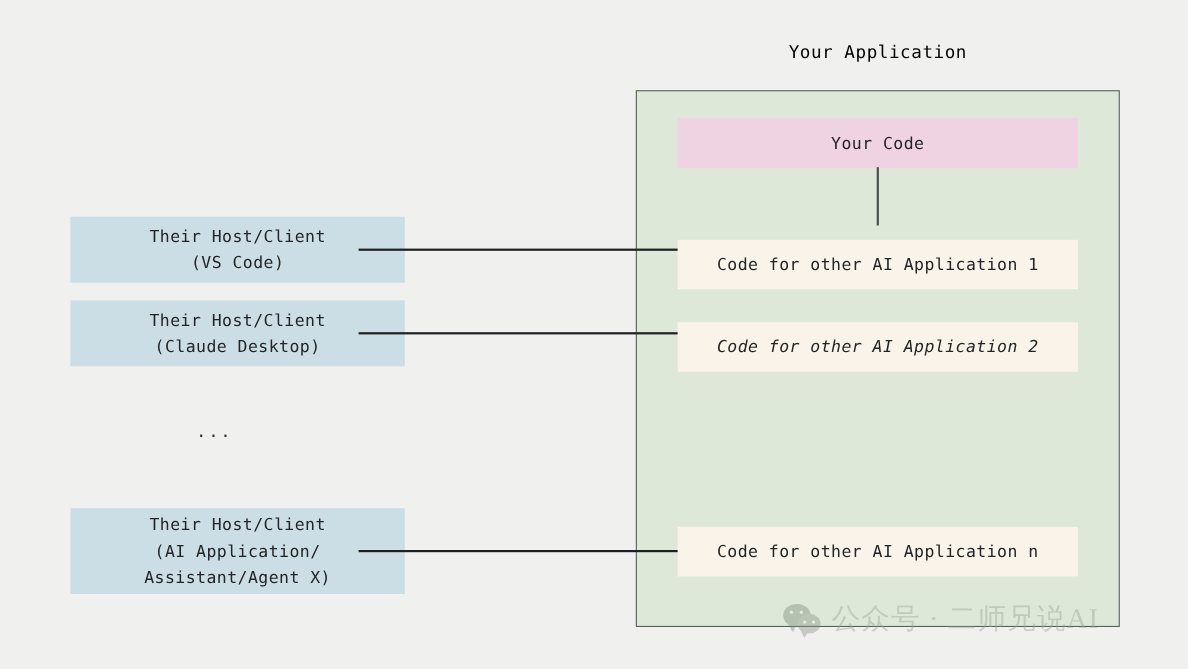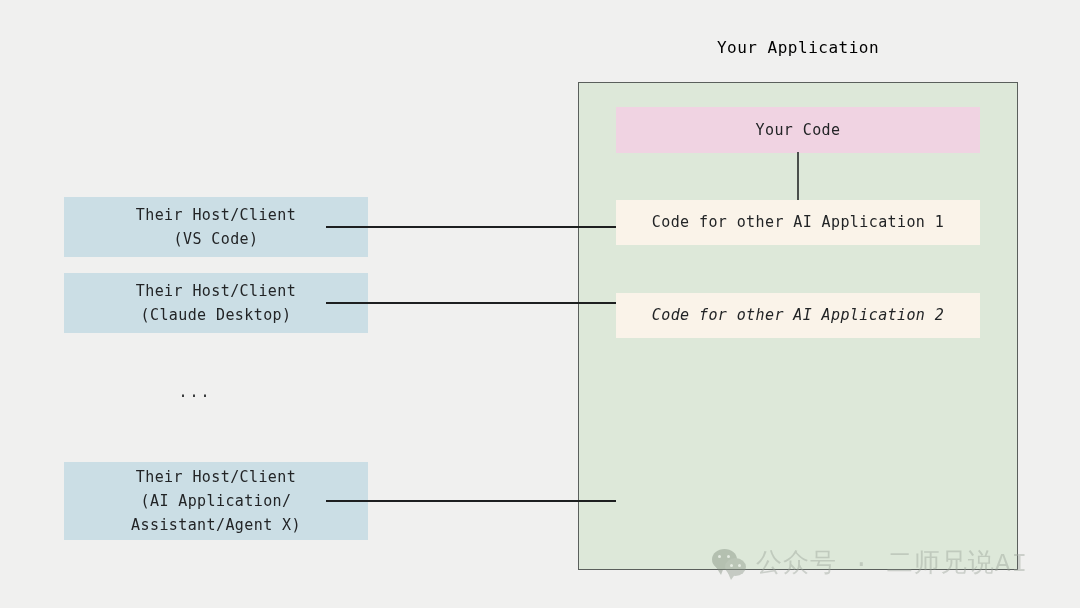--- a/index.html
+++ b/index.html
@@ -66,21 +66,21 @@
     height: 46px;
     background: #f0d3e2;
   }
 
   .node-beige {
     left: 616px;
     width: 364px;
     height: 45px;
     background: #faf3e9;
   }
-  .beige-1 { top: 200px; }
+  .beige-1 { top: 218px; }
   .beige-2 { top: 293px; font-style: italic; }
   .beige-n { top: 479px; }
 
   .node-client {
     left: 64px;
     width: 304px;
     background: #cbdee5;
   }
   .client-1 { top: 197px;  height: 60px; }
   .client-2 { top: 273px;  height: 60px; }
@@ -171,21 +171,21 @@
     width: 3.4px; height: 3.4px;
     border-radius: 50%;
     background: #f0f0ef;
   }
   .d1 { left: 6px;  top: 7px; }
   .d2 { left: 15px; top: 7px; }
   .d3 { left: 18px; top: 16px; }
   .d4 { left: 26px; top: 16px; }
 
   .wm-text {
-    font-family: Liberation Mono, monospace;
+    font-family: Liberation Serif, serif;
     font-size: 26px;
     color: #9aa398;
     letter-spacing: 1px;
     white-space: nowrap;
   }
 </style>
 </head>
 <body>
 
 <div id="stage">
@@ -195,20 +195,21 @@
   <div class="app-container"></div>
 
   <div class="node node-code">Your Code</div>
 
   <div class="vline"></div>
 
   <div class="node node-beige beige-1">Code for other AI Application 1</div>
 
   <div class="node node-beige beige-2">Code for other AI Application 2</div>
 
+  <div class="node node-beige beige-n">Code for other AI Application n</div>
 
   <div class="node node-client client-1">Their Host/Client
 (VS Code)</div>
 
   <div class="node node-client client-2">Their Host/Client
 (Claude Desktop)</div>
 
   <div class="node node-client client-3">Their Host/Client
 (AI Application/
 Assistant/Agent X)</div>

